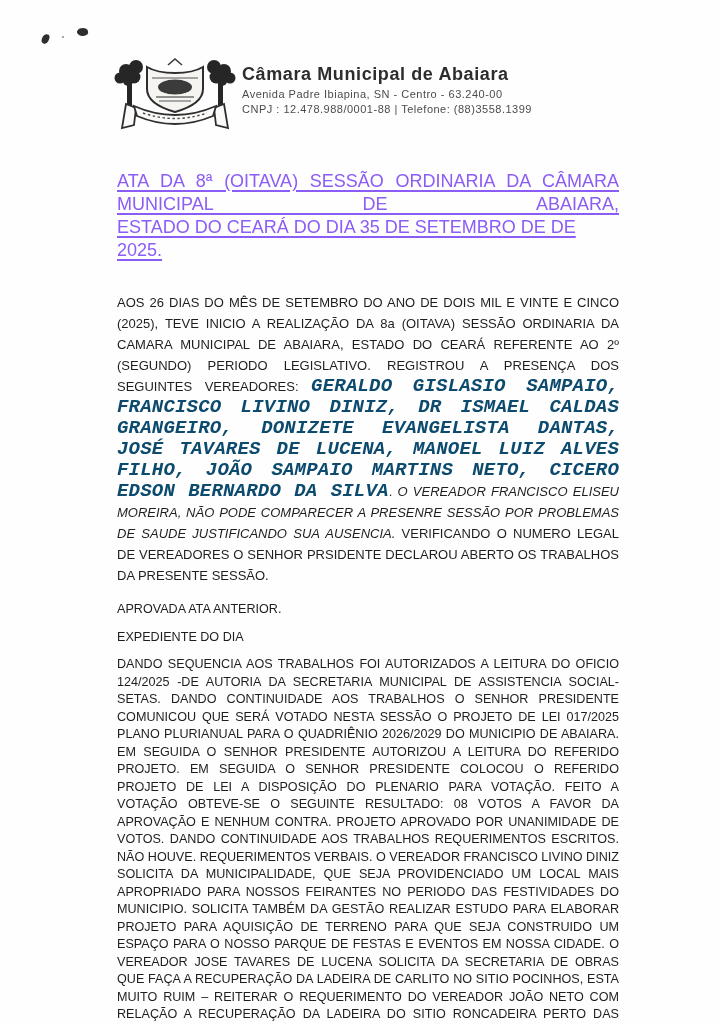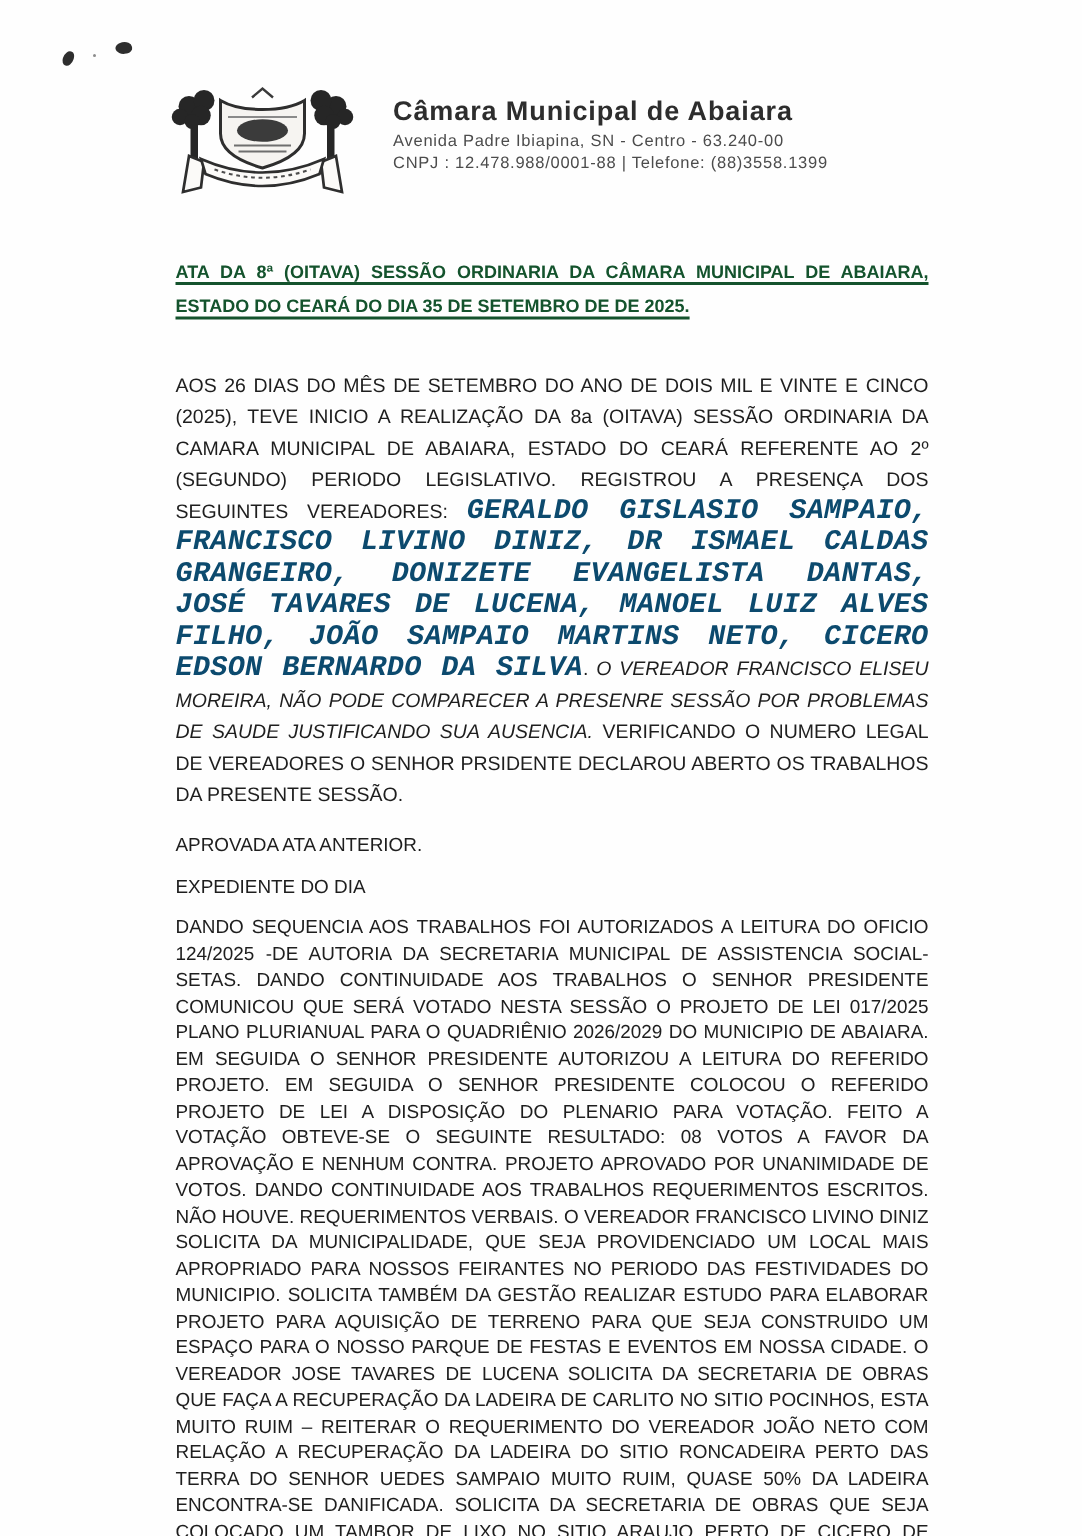--- a/index.html
+++ b/index.html
@@ -20,21 +20,21 @@
   .speck-1 { left: 42px; top: 34px; width: 7px; height: 10px; border-radius: 60% 40% 55% 45%; transform: rotate(18deg); }
   .speck-2 { left: 77px; top: 28px; width: 11px; height: 8px; border-radius: 45% 55% 40% 60%; transform: rotate(-12deg); }
   .speck-3 { left: 62px; top: 36px; width: 2px; height: 2px; border-radius: 50%; opacity: .55; }
 
   
   .letterhead {
     position: absolute;
     left: 112px; top: 56px;
     display: flex;
     align-items: flex-start;
-    gap: 24px;
+    gap: 4px;
     justify-content: flex-end;
   }
   .logo-wrap { width: 126px; height: 80px; flex: 0 0 auto; }
   .org-block { padding-top: 8px; }
   .org-name {
     font-size: 18px;
     font-weight: bold;
     letter-spacing: 0.6px;
     color: #2d2d2d;
   }
@@ -46,23 +46,23 @@
   }
 
   
   .doc-main {
     position: absolute;
     left: 117px; top: 170px;
     width: 502px;
   }
   .doc-title {
     margin: 0 0 30px 0;
-    font-size: 12px;
-    font-weight: bold;
-    color: #14532d;
+    font-size: 18px;
+    font-weight: normal;
+    color: #8b5cf6;
   }
   .title-line {
     display: block;
     line-height: 23px;
     text-decoration: underline;
     text-underline-offset: 3px;
     text-decoration-thickness: 1.5px;
   }
   .title-line.line1 { text-align: justify; text-align-last: justify; }
 

